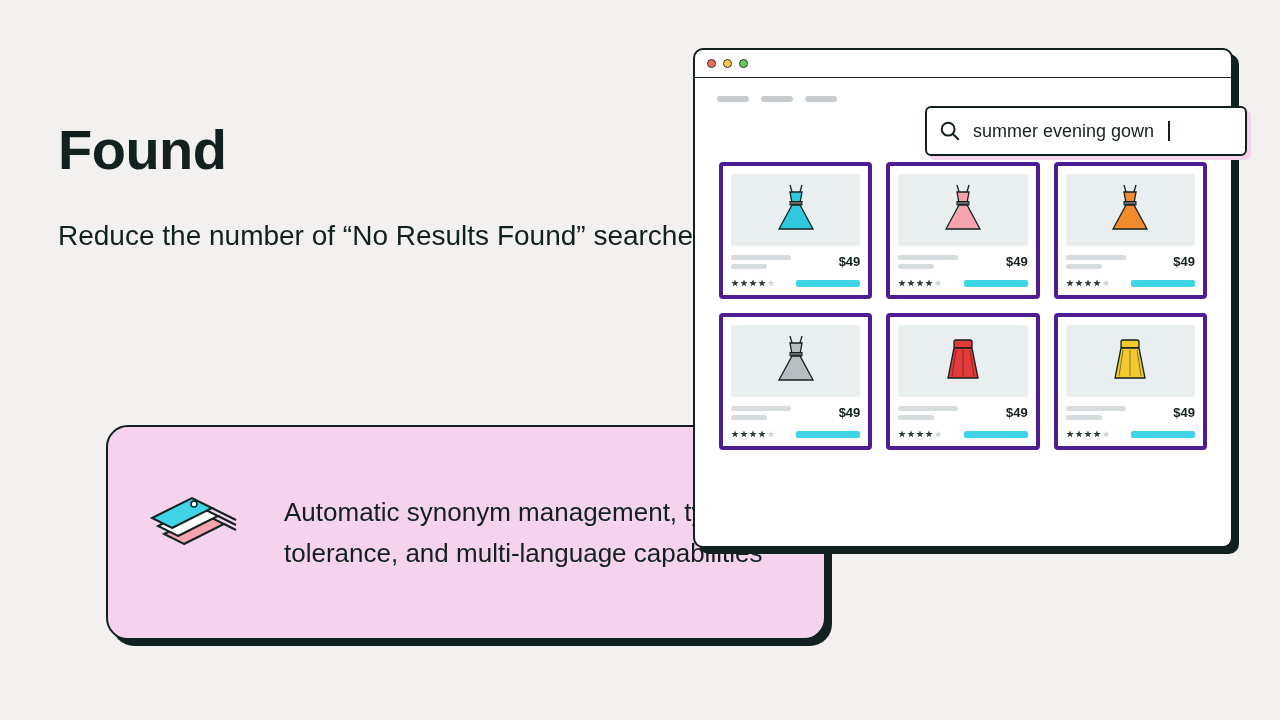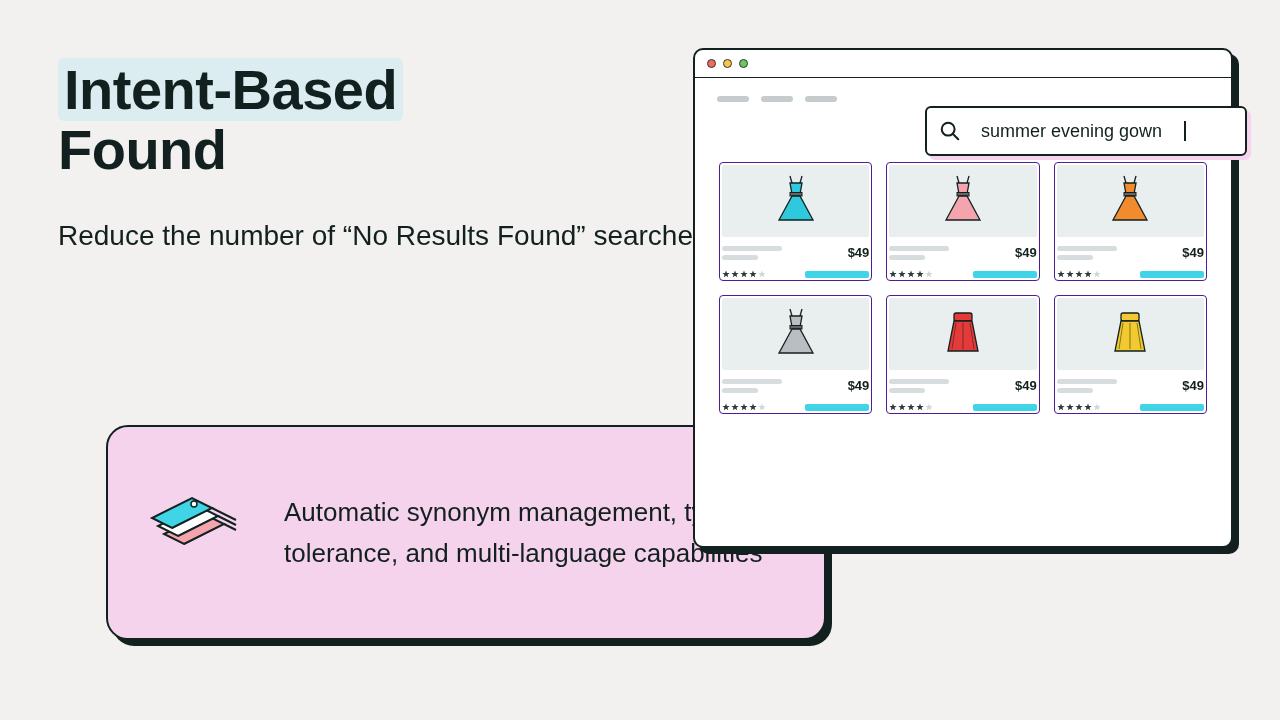--- a/index.html
+++ b/index.html
@@ -103,21 +103,21 @@
   top: 56px;
   width: 322px;
   height: 50px;
   background: #fff;
   border: 2px solid #12211f;
   border-radius: 6px;
   box-shadow: 4px 4px 0 #f6d3ec;
   display: flex;
   align-items: center;
   padding: 0 12px;
-  gap: 20px;
+  gap: 12px;
 }
 .search-box svg { flex: 0 0 22px; }
 .search-box .query {
   font-size: 18px;
   color: #12211f;
 }
 .cursor {
   display: inline-block;
   width: 1.5px;
   height: 20px;
@@ -126,24 +126,24 @@
   margin-left: 2px;
 }
 
 .grid {
   padding: 44px 24px 0 24px;
   display: grid;
   grid-template-columns: repeat(3, 1fr);
   gap: 14px;
 }
 .card {
-  border: 1px solid #4c1d95;
+  border: 4px solid #4c1d95;
   border-radius: 4px;
   background: #fff;
-  padding: 2px;
+  padding: 8px;
 }
 .card-img {
   height: 72px;
   background: #e9eeef;
   border-radius: 2px;
   display: flex;
   align-items: center;
   justify-content: center;
 }
 .card-row {
@@ -164,21 +164,21 @@
 }
 .stars { display: flex; gap: 1px; }
 .star { width: 8px; height: 8px; }
 .bar { width: 64px; height: 7px; background: #3fd5e6; border-radius: 2px; }
 
 </style>
 </head>
 <body>
 
 <div class="headline">
-  <span class="hl">Intent-Based</span><br>
+  <br>
   <span>Found</span>
 </div>
 
 <div class="subhead">Reduce the number of “No Results Found” searches</div>
 
 <div class="callout">
   <div class="callout-icon">
     <svg viewBox="0 0 100 90" width="100" height="90">
       <g transform="translate(2,2)">
         <polygon points="34,54 74,34 54,24 14,44" fill="#f5a3ad" stroke="#12211f" stroke-width="2"></polygon>

